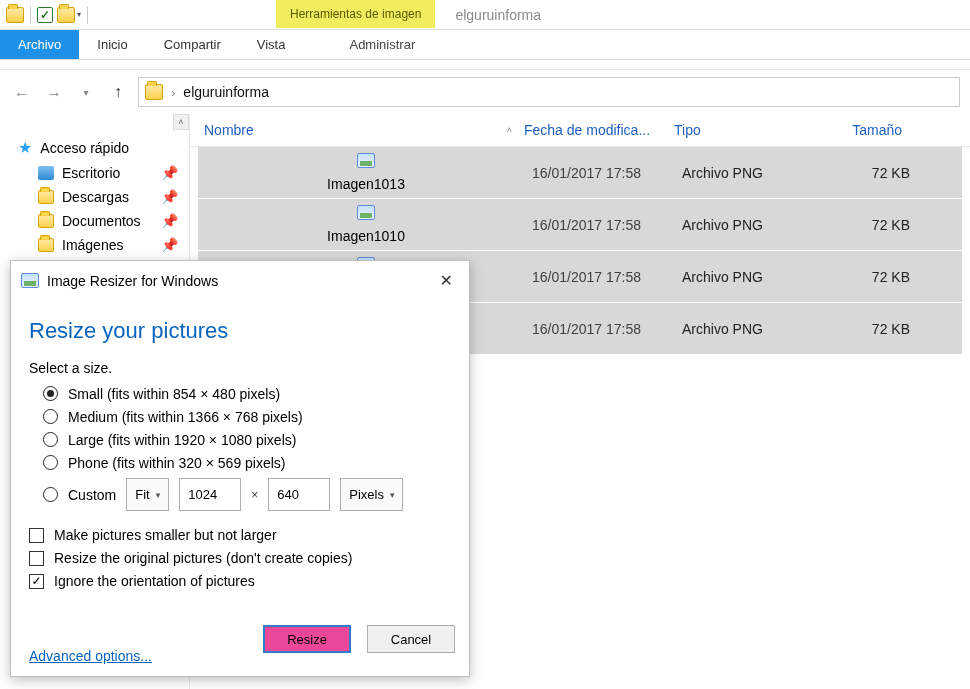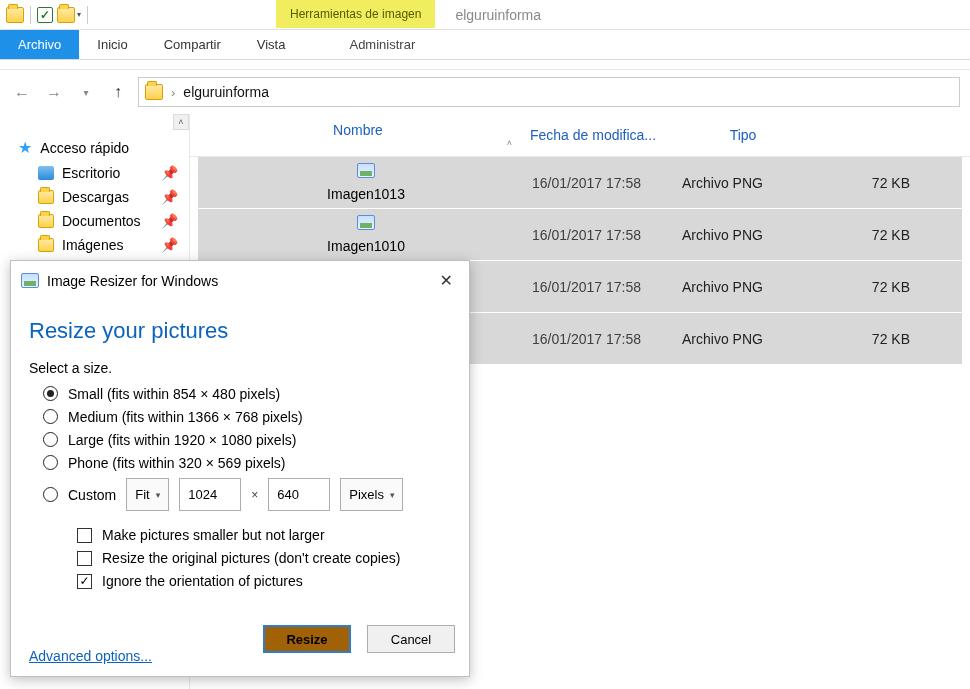--- a/index.html
+++ b/index.html
@@ -148,21 +148,21 @@
     .col-hdr {
       display:flex;
       align-items:center;
       border-bottom:1px solid #e8e8e8;
       padding: 0 8px;
     }
     .col-hdr .col {
       padding:8px 6px;
       font-size:14px;
       color:#2060c0;
-      display:flex;align-items:center;justify-content:space-between;flex-direction:column;
+      display:flex;align-items:center;justify-content:space-between;
     }
     .col.name{width:320px;}
     .col.date{width:150px;}
     .col.type{width:150px;}
     .col.size{width:90px;justify-content:flex-end;}
     .sort-caret{font-size:9px;color:#888;margin-left:auto;}
     .rows{}
     .row{
       display:flex;align-items:center;
       padding:4px 8px;
@@ -203,36 +203,36 @@
     .radio.checked::after{content:"";width:7px;height:7px;border-radius:50%;background:#222;}
     .custom-row{display:flex;align-items:center;}
     .dd, .txt{
       border:1px solid #adadad;background:#fafafa;height:33px;font-size:13px;
       display:flex;align-items:center;padding:0 8px;
     }
     .dd{gap:6px;}
     .dd .caret{font-size:9px;color:#555;}
     .txt{background:#fff;width:62px;}
     .times{font-size:12px;color:#444;}
-    .chks{margin-top:16px;margin-left:48px;}
+    .chks{margin-top:16px;}
     .chk-row{display:flex;align-items:center;gap:10px;margin:7px 0;font-size:14px;}
     .chk{width:15px;height:15px;border:1px solid #333;display:flex;align-items:center;justify-content:center;font-size:12px;line-height:1;}
     .dlg-footer{
       display:flex;align-items:center;gap:16px;
       padding:18px 14px 12px 18px;
     }
     .adv-link{color:#0a63bf;text-decoration:underline;font-size:14px;cursor:pointer;margin-top:34px;}
     .btn{
       margin-left:auto;
       min-width:88px;height:28px;
       border:1px solid #adadad;background:#f0f0f0;
       display:flex;align-items:center;justify-content:center;
       font-size:13px;cursor:pointer;
     }
-    .btn.primary{border:2px solid #2f7ecd;background:#a16207;margin-left:auto;font-weight:bold;}
+    .btn.primary{border:2px solid #2f7ecd;background:#ec4899;margin-left:auto;}
     .btn.cancel{margin-left:0;}
   </style>
 </head>
 <body>
 
 <div class="titlebar">
   <div class="qat">
     <span class="folder-ico-sm"></span>
     <span class="sep"></span>
     <span class="qat-chk">✓</span>
@@ -305,20 +305,23 @@
       <div class="col name">
         <span>Nombre</span>
         <span class="sort-caret">˄</span>
       </div>
       <div class="col date">
           <span>Fecha de modifica...</span>
         </div>
       <div class="col type">
           <span>Tipo</span>
         </div>
+      <div class="col size">
+          <span>Tamaño</span>
+        </div>
     </div>
     <div class="rows">
       <div class="row">
         <div class="cell name">
             <span class="img-ico"></span>
             <span>Imagen1013</span>
           </div>
         <div class="cell date">16/01/2017 17:58</div>
         <div class="cell type">Archivo PNG</div>
         <div class="cell size">72 KB</div>

